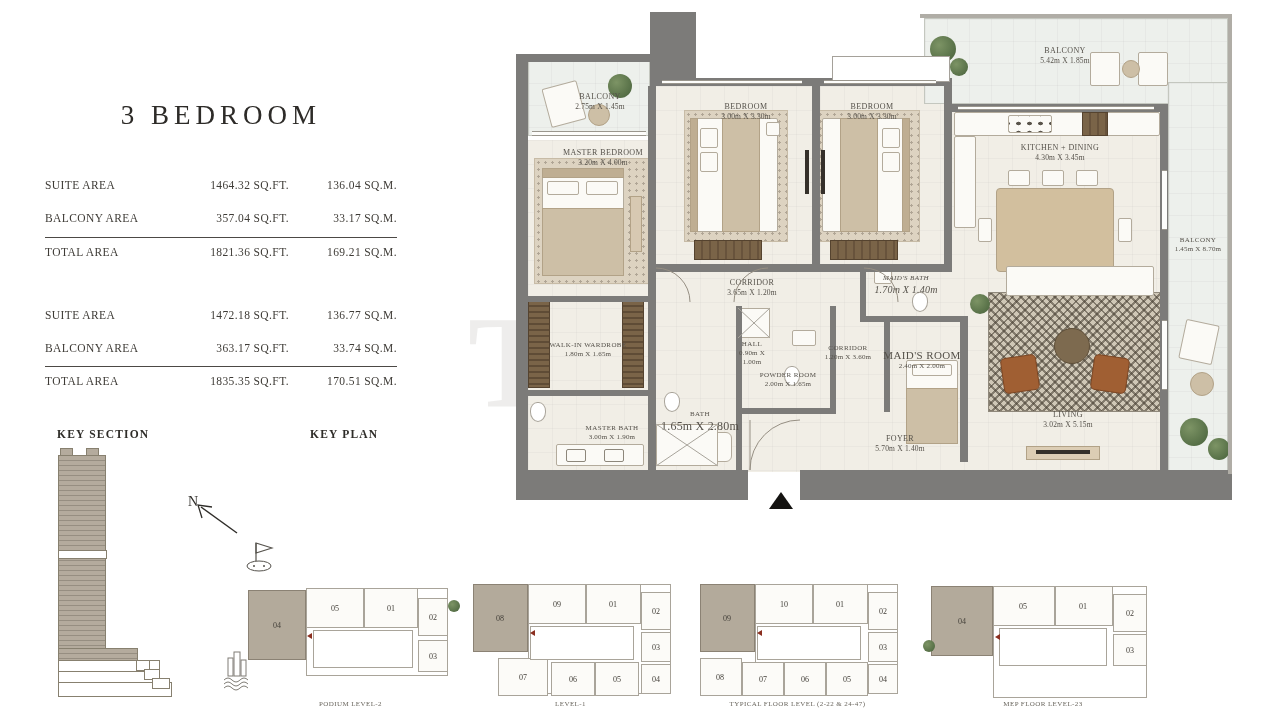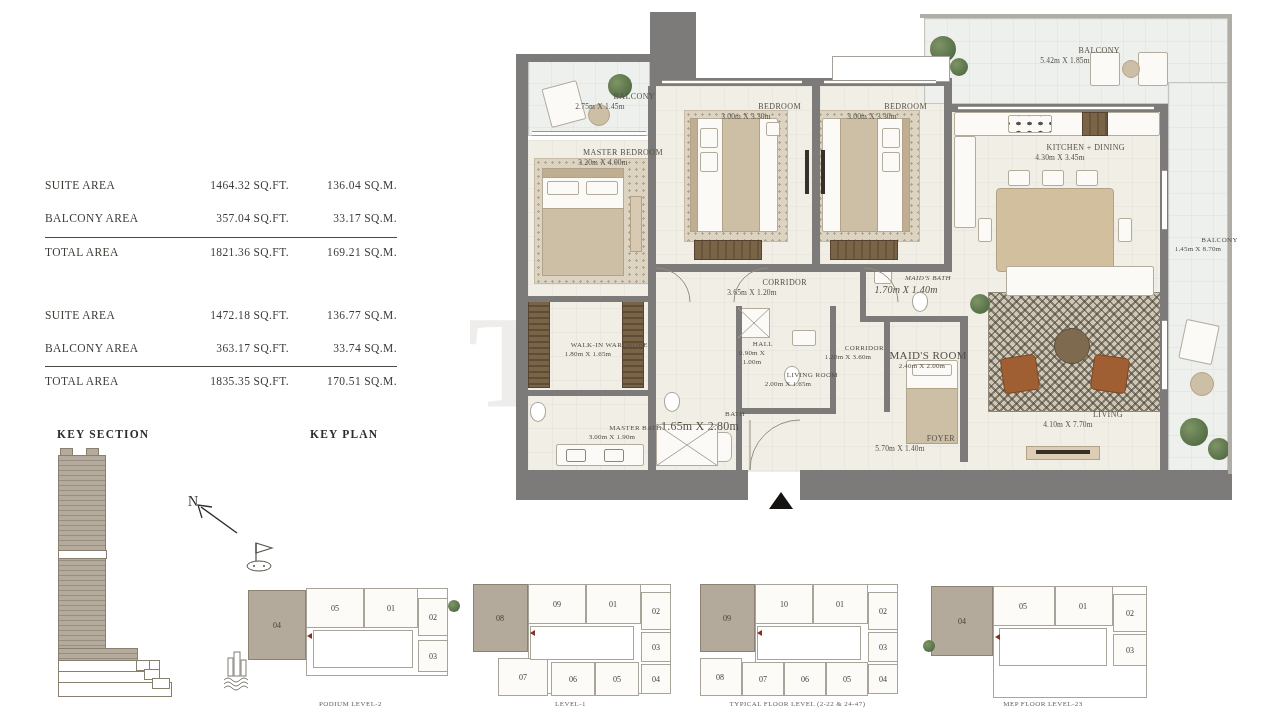--- a/index.html
+++ b/index.html
@@ -21,21 +21,21 @@
   
   .room{position:absolute;background:#f1eee6;
         background-image:linear-gradient(rgba(0,0,0,.028) 1px,transparent 1px),
         linear-gradient(90deg,rgba(0,0,0,.028) 1px,transparent 1px);background-size:24px 24px;}
   .balc{position:absolute;background:#edf0ec;border:1px solid #c4c7bf;box-sizing:border-box;
         background-image:linear-gradient(rgba(0,0,0,.03) 1px,transparent 1px),
         linear-gradient(90deg,rgba(0,0,0,.03) 1px,transparent 1px);background-size:22px 22px;}
   .wall{position:absolute;background:#7c7b79;}
   .win{position:absolute;background:#fdfdfb;border-top:1px solid #9a968d;border-bottom:1px solid #9a968d;box-sizing:border-box;}
   .t{position:absolute;transform:translateX(-50%);text-align:center;color:#55514a;line-height:1.3;z-index:6;}
-  .rn{font-size:8px;letter-spacing:.4px;display:block;text-align:right;}
+  .rn{font-size:8px;letter-spacing:.4px;display:block;}
   .rd{font-size:7.5px;letter-spacing:.2px;display:block;}
   .pil{position:absolute;background:#fbfaf6;border:1px solid #b3ab9c;border-radius:2px;box-sizing:border-box;}
   .wood{position:absolute;background:repeating-linear-gradient(90deg,#7a6448 0 6px,#68533c 6px 8px);border:1px solid #55432f;box-sizing:border-box;}
   .slat{position:absolute;background:repeating-linear-gradient(180deg,#7a6448 0 4px,#5f4c36 4px 6px);border:1px solid #55432f;box-sizing:border-box;}
   .tan{position:absolute;background:#cdbfa6;border:1px solid #b2a287;box-sizing:border-box;}
   .circ{border-radius:50%;}
   .plant{position:absolute;border-radius:50%;background:radial-gradient(circle at 35% 35%,#7d9465,#46603a);}
   .arm{position:absolute;background:#a05f33;border:1px solid #7c4623;border-radius:5px;box-sizing:border-box;}
   .rugdots{position:absolute;background-color:#ddd3c1;
      background-image:radial-gradient(rgba(90,80,65,.35) 1px,transparent 1.4px);background-size:7px 7px;border:1px solid #c7bba6;}
@@ -60,20 +60,21 @@
   .wm{position:absolute;font-size:132px;color:rgba(100,95,85,.11);z-index:0;font-weight:bold;}
   svg{position:absolute;overflow:visible;}
 </style>
 </head>
 <body>
 
 <div class="canvas">
 
   <div class="wm" style="left:468px;top:285px;">T</div>
 
+  <div class="title" style="top:100px;">3 BEDROOM</div>
 
   <div class="arow" style="top:179px;">
     <span class="al">SUITE AREA</span>
     <span class="af">1464.32 SQ.FT.</span>
     <span class="am">136.04 SQ.M.</span>
   </div>
   <div class="arow" style="top:212px;">
     <span class="al">BALCONY AREA</span>
     <span class="af">357.04 SQ.FT.</span>
     <span class="am">33.17 SQ.M.</span>
@@ -325,38 +326,38 @@
   </div>
   <div class="t" style="left:922px;top:348px;width:90px;">
     <span class="rn" style="font-size:11px;">MAID'S ROOM</span>
     <span class="rd" style="font-size:7px;">2.40m X 2.00m</span>
   </div>
   <div class="t" style="left:588px;top:341px;width:120px;">
     <span class="rn" style="font-size:7px;">WALK-IN WARDROBE</span>
     <span class="rd" style="font-size:7px;">1.80m X 1.65m</span>
   </div>
   <div class="t" style="left:788px;top:371px;width:100px;">
-    <span class="rn" style="font-size:7px;">LIVING ROOM</span>
+    <span class="rn" style="font-size:7px;">POWDER ROOM</span>
     <span class="rd" style="font-size:7px;">2.00m X 1.65m</span>
   </div>
   <div class="t" style="left:700px;top:410px;width:90px;">
     <span class="rn" style="font-size:7px;">BATH</span>
     <span class="rd" style="font-size:12px;">1.65m X 2.80m</span>
   </div>
   <div class="t" style="left:612px;top:424px;width:100px;">
     <span class="rn" style="font-size:7px;">MASTER BATH</span>
     <span class="rd" style="font-size:7px;">3.00m X 1.90m</span>
   </div>
   <div class="t" style="left:900px;top:434px;width:110px;">
     <span class="rn">FOYER</span>
     <span class="rd">5.70m X 1.40m</span>
   </div>
   <div class="t" style="left:1068px;top:410px;width:110px;">
     <span class="rn">LIVING</span>
-    <span class="rd">4.10m X 7.70m</span>
+    <span class="rd">3.02m X 5.15m</span>
   </div>
 
   <div class="kplan" style="left:243px;top:578px;">
     <div class="kfoot" style="left:63px;top:10px;width:142px;height:88px;"></div>
     <div class="khl" style="left:5px;top:12px;width:58px;height:70px;"></div>
     <div class="kcell" style="left:63px;top:10px;width:58px;height:40px;"></div>
     <div class="kcell" style="left:121px;top:10px;width:54px;height:40px;"></div>
     <div class="kcell" style="left:175px;top:20px;width:30px;height:38px;"></div>
     <div class="kcell" style="left:175px;top:62px;width:30px;height:32px;"></div>
     <div class="kcore" style="left:70px;top:52px;width:100px;height:38px;"></div>

